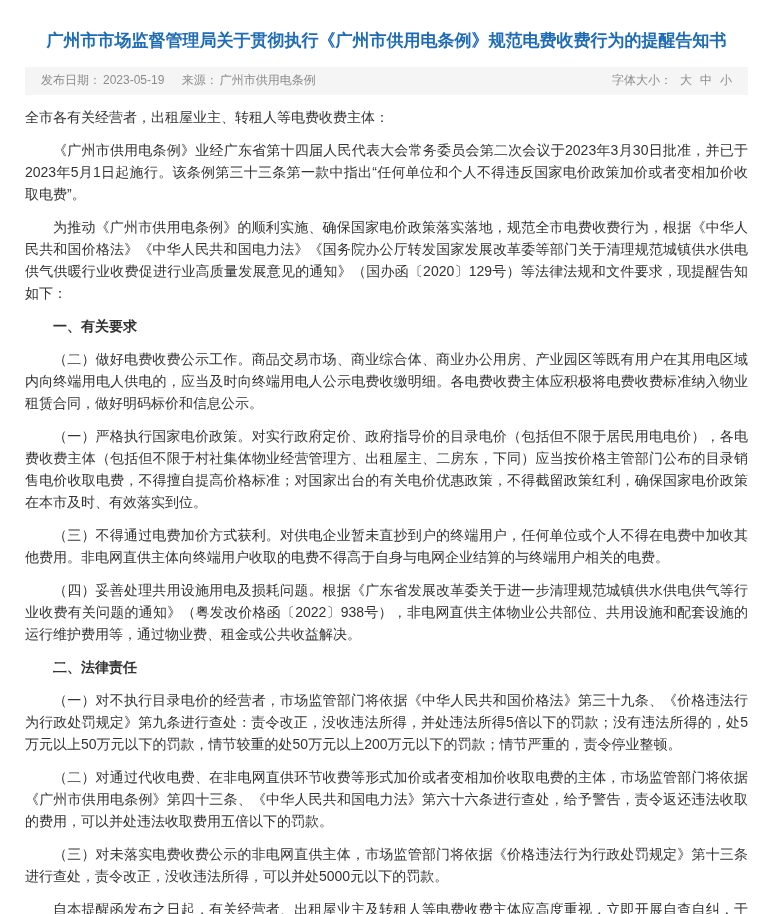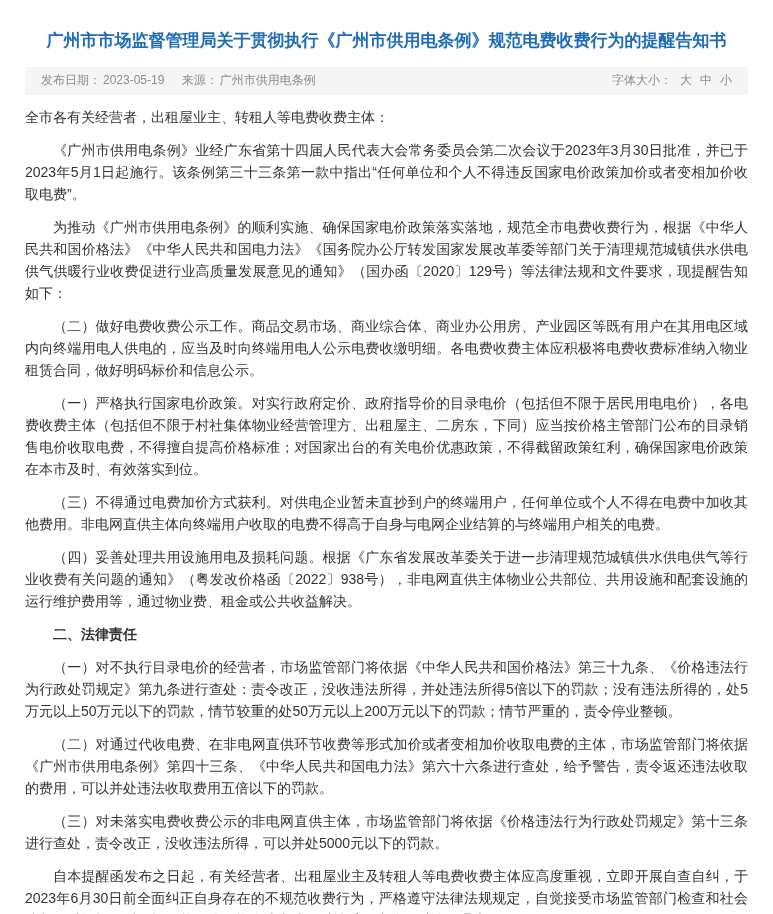--- a/index.html
+++ b/index.html
@@ -77,20 +77,21 @@
     </div>
   </div>
 
   <div class="article">
 
     <p class="no-indent">全市各有关经营者，出租屋业主、转租人等电费收费主体：</p>
 
     <p>《广州市供用电条例》业经广东省第十四届人民代表大会常务委员会第二次会议于2023年3月30日批准，并已于2023年5月1日起施行。该条例第三十三条第一款中指出“任何单位和个人不得违反国家电价政策加价或者变相加价收取电费”。</p>
     <p>为推动《广州市供用电条例》的顺利实施、确保国家电价政策落实落地，规范全市电费收费行为，根据《中华人民共和国价格法》《中华人民共和国电力法》《国务院办公厅转发国家发展改革委等部门关于清理规范城镇供水供电供气供暖行业收费促进行业高质量发展意见的通知》（国办函〔2020〕129号）等法律法规和文件要求，现提醒告知如下：</p>
 
+    <p class="section-heading">一、有关要求</p>
     <p>（二）做好电费收费公示工作。商品交易市场、商业综合体、商业办公用房、产业园区等既有用户在其用电区域内向终端用电人供电的，应当及时向终端用电人公示电费收缴明细。各电费收费主体应积极将电费收费标准纳入物业租赁合同，做好明码标价和信息公示。</p>
     <p>（一）严格执行国家电价政策。对实行政府定价、政府指导价的目录电价（包括但不限于居民用电电价），各电费收费主体（包括但不限于村社集体物业经营管理方、出租屋主、二房东，下同）应当按价格主管部门公布的目录销售电价收取电费，不得擅自提高价格标准；对国家出台的有关电价优惠政策，不得截留政策红利，确保国家电价政策在本市及时、有效落实到位。</p>
     <p>（三）不得通过电费加价方式获利。对供电企业暂未直抄到户的终端用户，任何单位或个人不得在电费中加收其他费用。非电网直供主体向终端用户收取的电费不得高于自身与电网企业结算的与终端用户相关的电费。</p>
     <p>（四）妥善处理共用设施用电及损耗问题。根据《广东省发展改革委关于进一步清理规范城镇供水供电供气等行业收费有关问题的通知》（粤发改价格函〔2022〕938号），非电网直供主体物业公共部位、共用设施和配套设施的运行维护费用等，通过物业费、租金或公共收益解决。</p>
 
     <p class="section-heading">二、法律责任</p>
     <p>（一）对不执行目录电价的经营者，市场监管部门将依据《中华人民共和国价格法》第三十九条、《价格违法行为行政处罚规定》第九条进行查处：责令改正，没收违法所得，并处违法所得5倍以下的罚款；没有违法所得的，处5万元以上50万元以下的罚款，情节较重的处50万元以上200万元以下的罚款；情节严重的，责令停业整顿。</p>
     <p>（二）对通过代收电费、在非电网直供环节收费等形式加价或者变相加价收取电费的主体，市场监管部门将依据《广州市供用电条例》第四十三条、《中华人民共和国电力法》第六十六条进行查处，给予警告，责令返还违法收取的费用，可以并处违法收取费用五倍以下的罚款。</p>
     <p>（三）对未落实电费收费公示的非电网直供主体，市场监管部门将依据《价格违法行为行政处罚规定》第十三条进行查处，责令改正，没收违法所得，可以并处5000元以下的罚款。</p>
 

